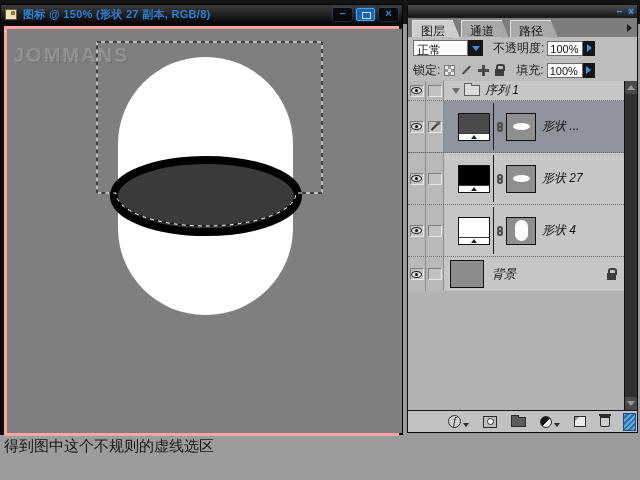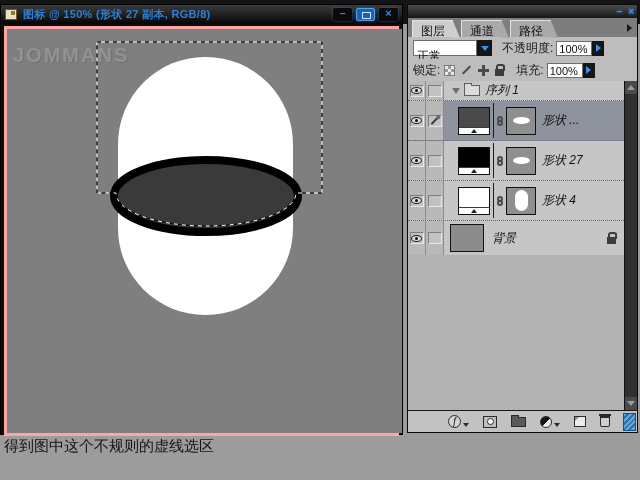--- a/index.html
+++ b/index.html
@@ -67,21 +67,21 @@
   .panel-titlebar { height:13px; background:linear-gradient(#4c4c4c,#161616); display:flex; justify-content:flex-end; align-items:center; padding:0 3px; gap:6px; }
   .p-btn { color:#3a93ea; font-size:10px; font-weight:bold; line-height:10px; text-shadow:0 0 3px #2e8ae6; }
   .tabs-row { height:19px; background:#7d7d7d; display:flex; align-items:flex-end; padding-left:4px; position:relative; }
   .tab { position:relative; height:17px; padding:2px 8px 0 8px; font-size:12px; color:#111; background:#a9a9a9; border-top:1px solid #e2e2e2; border-left:1px solid #e2e2e2; margin-right:8px; }
   .tab::after { content:''; position:absolute; right:-7px; top:0; border-bottom:17px solid #a9a9a9; border-right:7px solid transparent; }
   .tab.active { background:#cecece; z-index:2; }
   .tab.active::after { border-bottom-color:#cecece; }
   .panel-menu-arrow { position:absolute; right:5px; top:6px; width:0; height:0; border-left:5px solid #1a1a1a; border-top:4px solid transparent; border-bottom:4px solid transparent; }
   .ctrl-row { height:22px; display:flex; align-items:center; padding:0 5px; font-size:12px; color:#1a1a1a; background:#bdbdbd; }
   .dropdown { display:flex; align-items:center; }
-  .dd-box { width:64px; height:16px; background:#fff; border:1px solid #6e6e6e; font-size:12px; padding:7px 3px; color:#111; }
+  .dd-box { width:55px; height:16px; background:#fff; border:1px solid #6e6e6e; font-size:12px; padding:1px 3px; color:#111; }
   .dd-btn { width:15px; height:16px; background:#151515; display:flex; align-items:center; justify-content:center; }
   .tri-down { width:0; height:0; border-top:5px solid #3a93ea; border-left:4px solid transparent; border-right:4px solid transparent; }
   .tri-right-blue { width:0; height:0; border-left:5px solid #3a93ea; border-top:4px solid transparent; border-bottom:4px solid transparent; }
   .num-field { width:36px; height:15px; background:#fff; border:1px solid #6e6e6e; font-size:11px; padding:1px 2px; text-align:left; color:#111; }
   .num-btn { width:12px; height:15px; background:#151515; display:flex; align-items:center; justify-content:center; }
   .lock-icons { display:flex; align-items:center; gap:6px; margin-left:4px; }
   .icon-checker { width:11px; height:11px; border:1px solid #7a7a7a;
     background-image:linear-gradient(45deg,#9a9a9a 25%,transparent 25%,transparent 75%,#9a9a9a 75%),linear-gradient(45deg,#9a9a9a 25%,#e9e9e9 25%,#e9e9e9 75%,#9a9a9a 75%);
     background-size:6px 6px; background-position:0 0,3px 3px; }
   .icon-slash { width:11px; height:2px; background:#4a4a4a; transform:rotate(-45deg); border-radius:1px; }
@@ -95,21 +95,21 @@
   .rows { position:absolute; left:0; top:0; right:13px; }
   .layer-row { display:flex; align-items:stretch; border-bottom:1px dotted #6a6a6a; background:#c6c6c6; }
   .vis-cell { width:18px; border-right:1px solid #8d8d8d; background:#b9b9b9; display:flex; align-items:center; justify-content:center; }
   .vis-inner { width:14px; height:12px; border-top:1px solid #7d7d7d; border-left:1px solid #7d7d7d; border-right:1px solid #e8e8e8; border-bottom:1px solid #e8e8e8; background:#c2c2c2; display:flex; align-items:center; justify-content:center; }
   .eye { width:11px; height:7px; border:1px solid #1e1e1e; border-radius:50%; background:#ddd; position:relative; }
   .eye::after { content:''; position:absolute; left:3px; top:1px; width:3px; height:3px; background:#111; border-radius:50%; }
   .brush { width:9px; height:2px; background:#3a3a3a; transform:rotate(-45deg); border-radius:1px; position:relative; }
   .brush::after { content:''; position:absolute; right:-3px; top:-1px; width:4px; height:4px; background:#6a6a6a; border-radius:50%; }
   .row-content { flex:1; display:flex; align-items:center; font-size:12px; color:#111;font-style:italic; }
   .row-group { height:20px; }
-  .row-shape { height:40px; }
+  .row-shape { height:52px; }
   .row-bg { height:34px; border-bottom:none; }
   .row-selected { background:#8e939e; }
   .disc-tri { width:0; height:0; border-top:6px solid #6f6f6f; border-left:4px solid transparent; border-right:4px solid transparent; margin:0 4px 0 8px; }
   .folder { position:relative; width:16px; height:11px; background:#dcdcdc; border:1px solid #5e5e5e; margin-right:5px; }
   .folder::before { content:''; position:absolute; left:-1px; top:-3px; width:6px; height:2px; background:#dcdcdc; border:1px solid #5e5e5e; border-bottom:none; }
   .cthumb { width:32px; height:28px; border:1px solid #111; display:flex; flex-direction:column; margin-left:14px; background:#fff; }
   .cthumb .cfill { flex:1; }
   .cthumb .slider { height:7px; background:#fff; border-top:1px solid #3a3a3a; position:relative; }
   .cthumb .slider::after { content:''; position:absolute; left:50%; margin-left:-3px; top:1px; width:0; height:0; border-left:3px solid transparent; border-right:3px solid transparent; border-bottom:4px solid #222; }
   .vdiv { width:1px; background:#1c1c1c; align-self:stretch; margin:2px 3px; }

